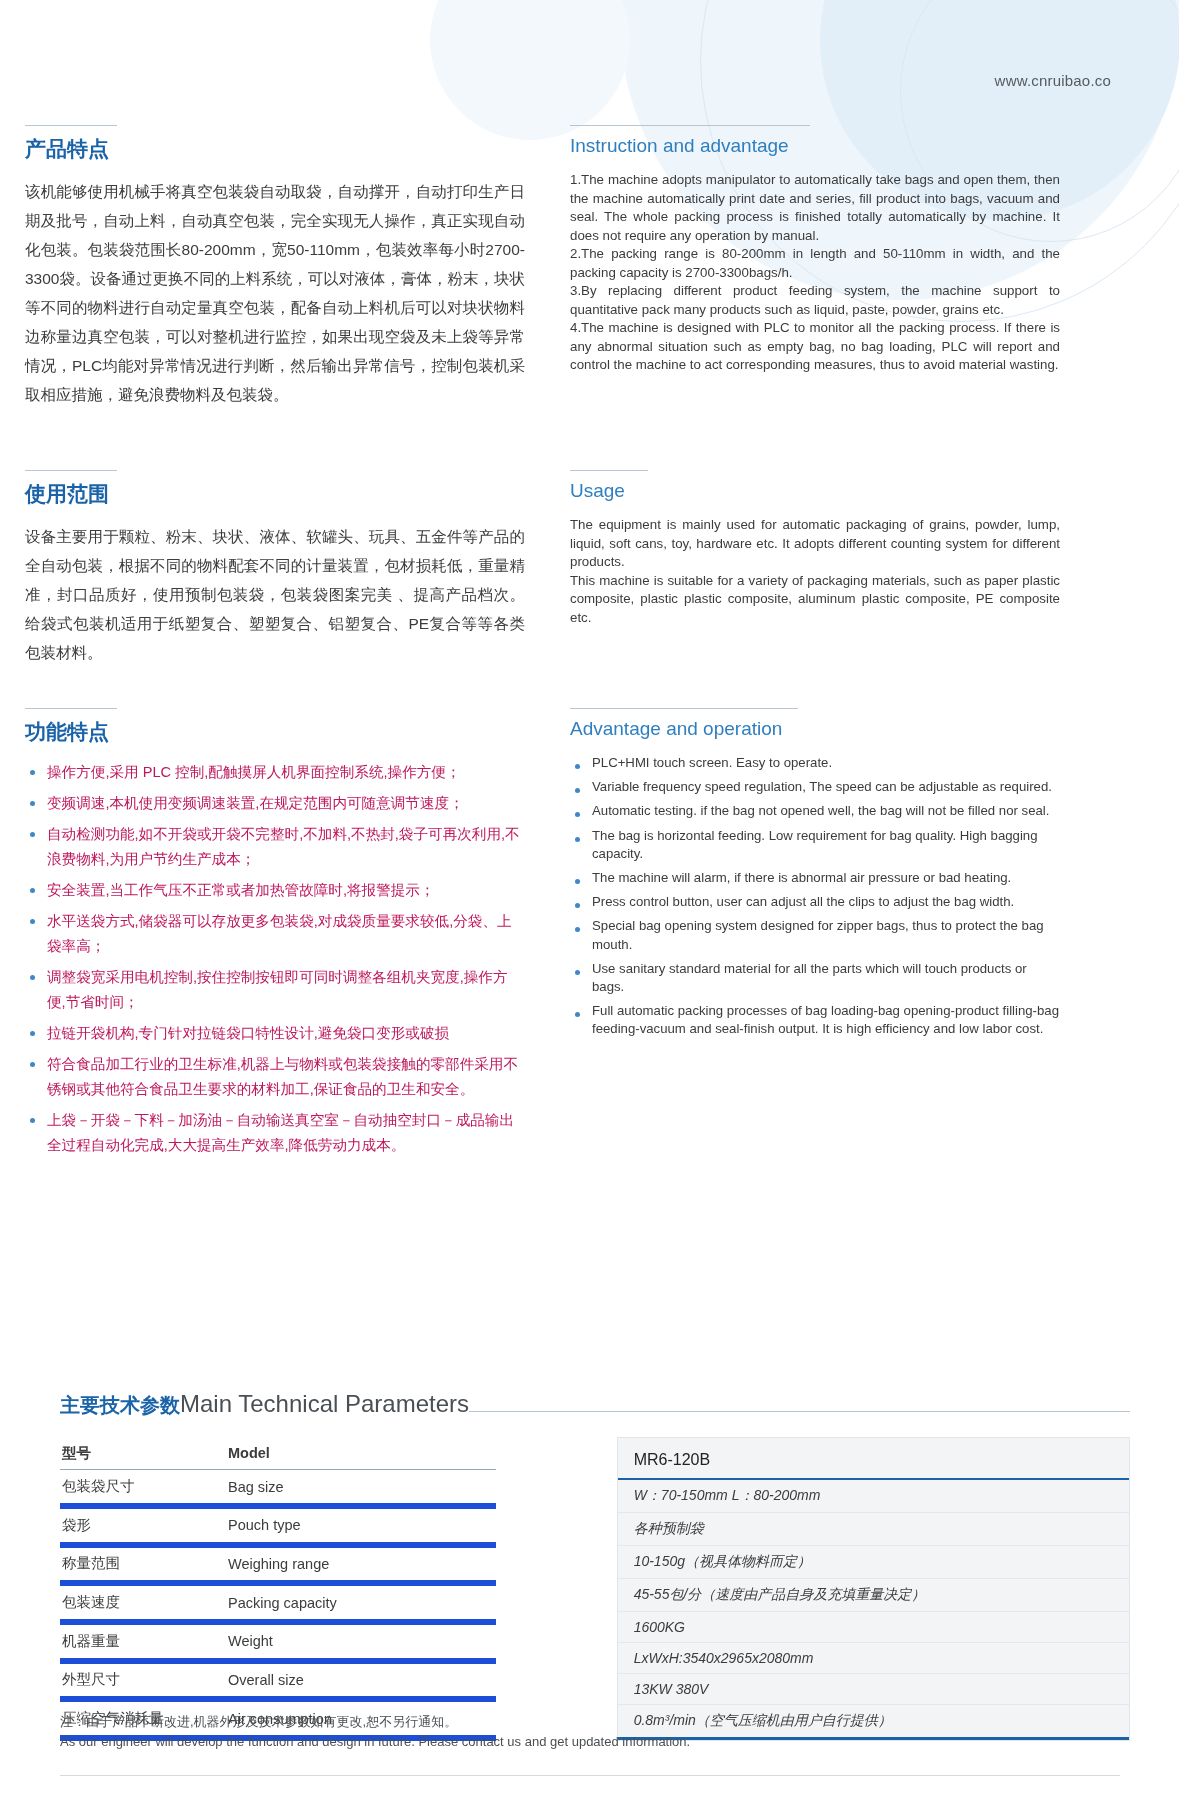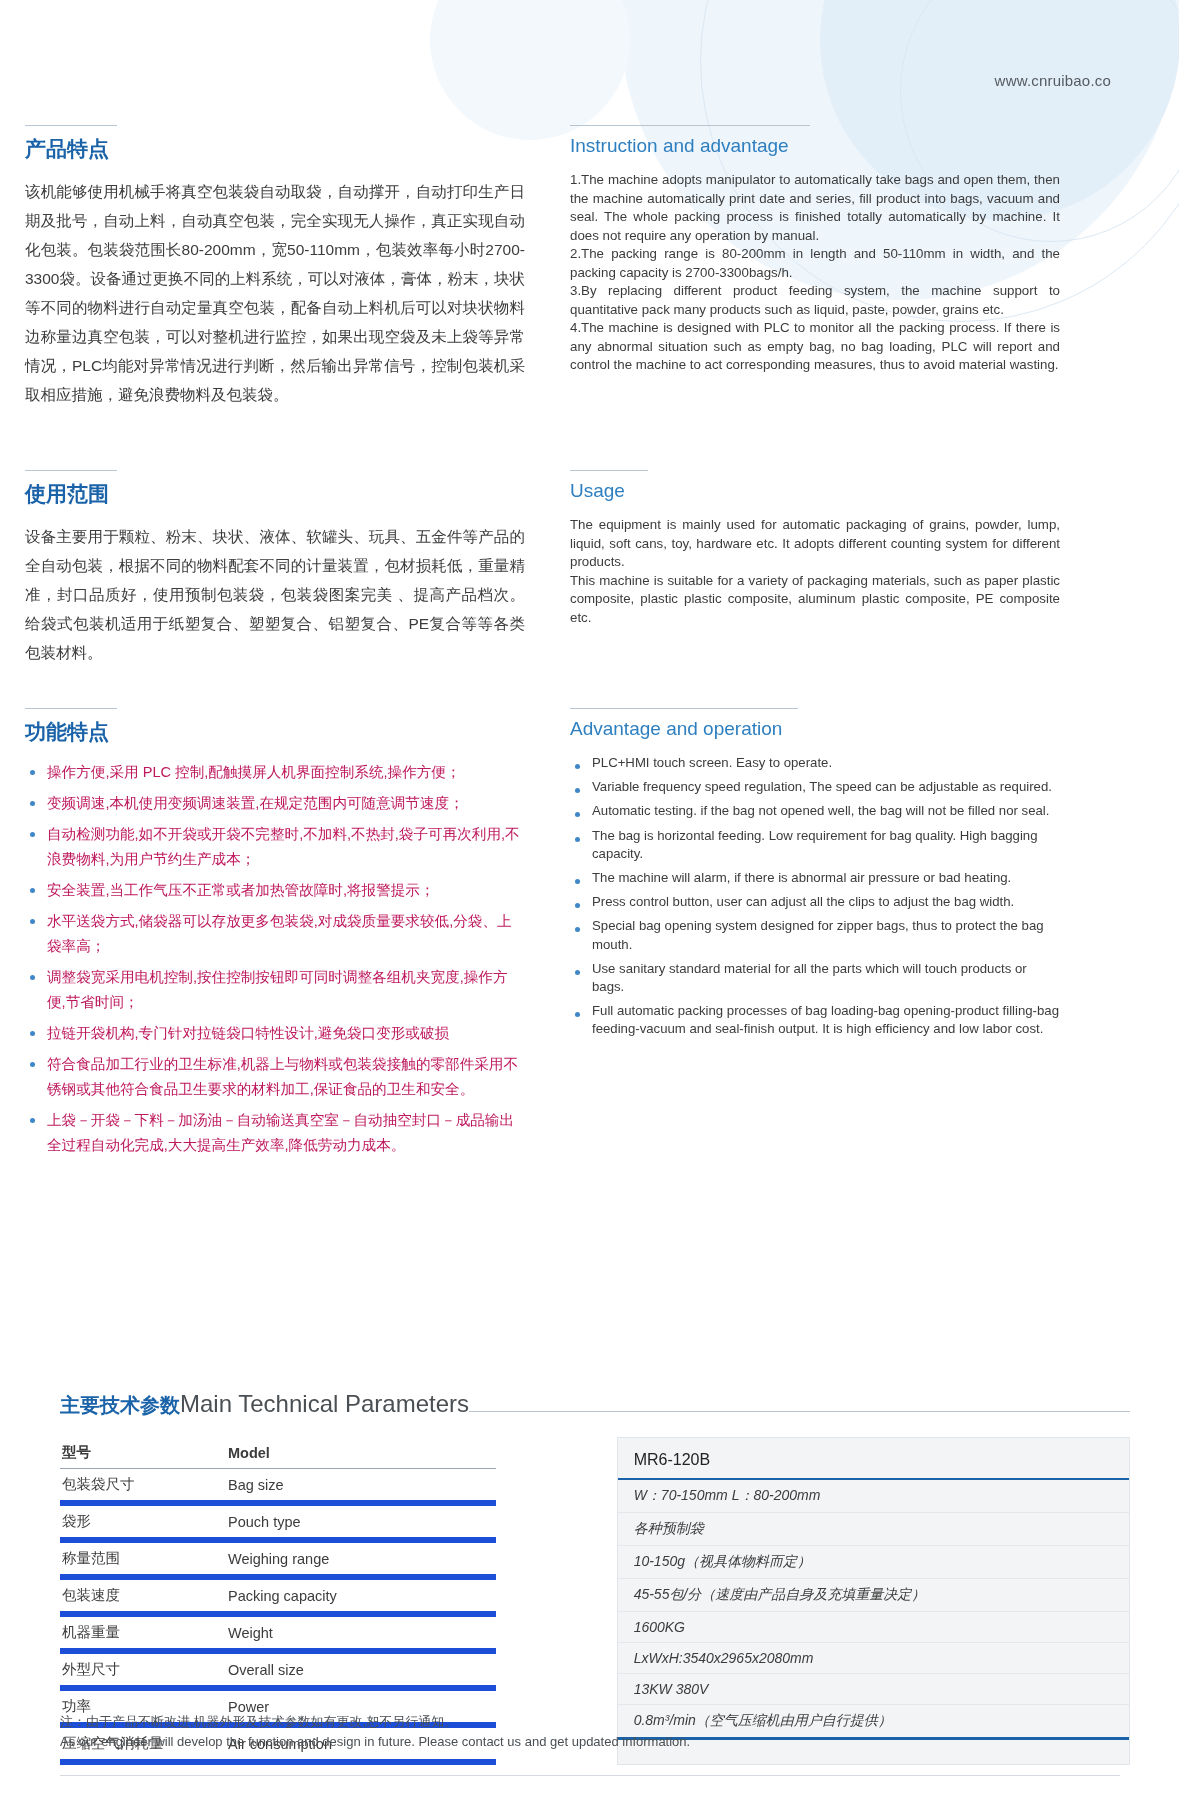--- a/index.html
+++ b/index.html
@@ -326,24 +326,20 @@
           <td class="cn">包装速度</td>
           <td>Packing capacity</td>
         </tr>
         <tr>
           <td class="cn">机器重量</td>
           <td>Weight</td>
         </tr>
         <tr>
           <td class="cn">外型尺寸</td>
           <td>Overall size</td>
-        </tr>
-        <tr>
-          <td class="cn">功率</td>
-          <td>Power</td>
         </tr>
         <tr>
           <td class="cn">压缩空气消耗量</td>
           <td>Air consumption</td>
         </tr>
       </tbody>
         </table>
 
       <div class="values-box">
         <div class="values-head">MR6-120B</div>

